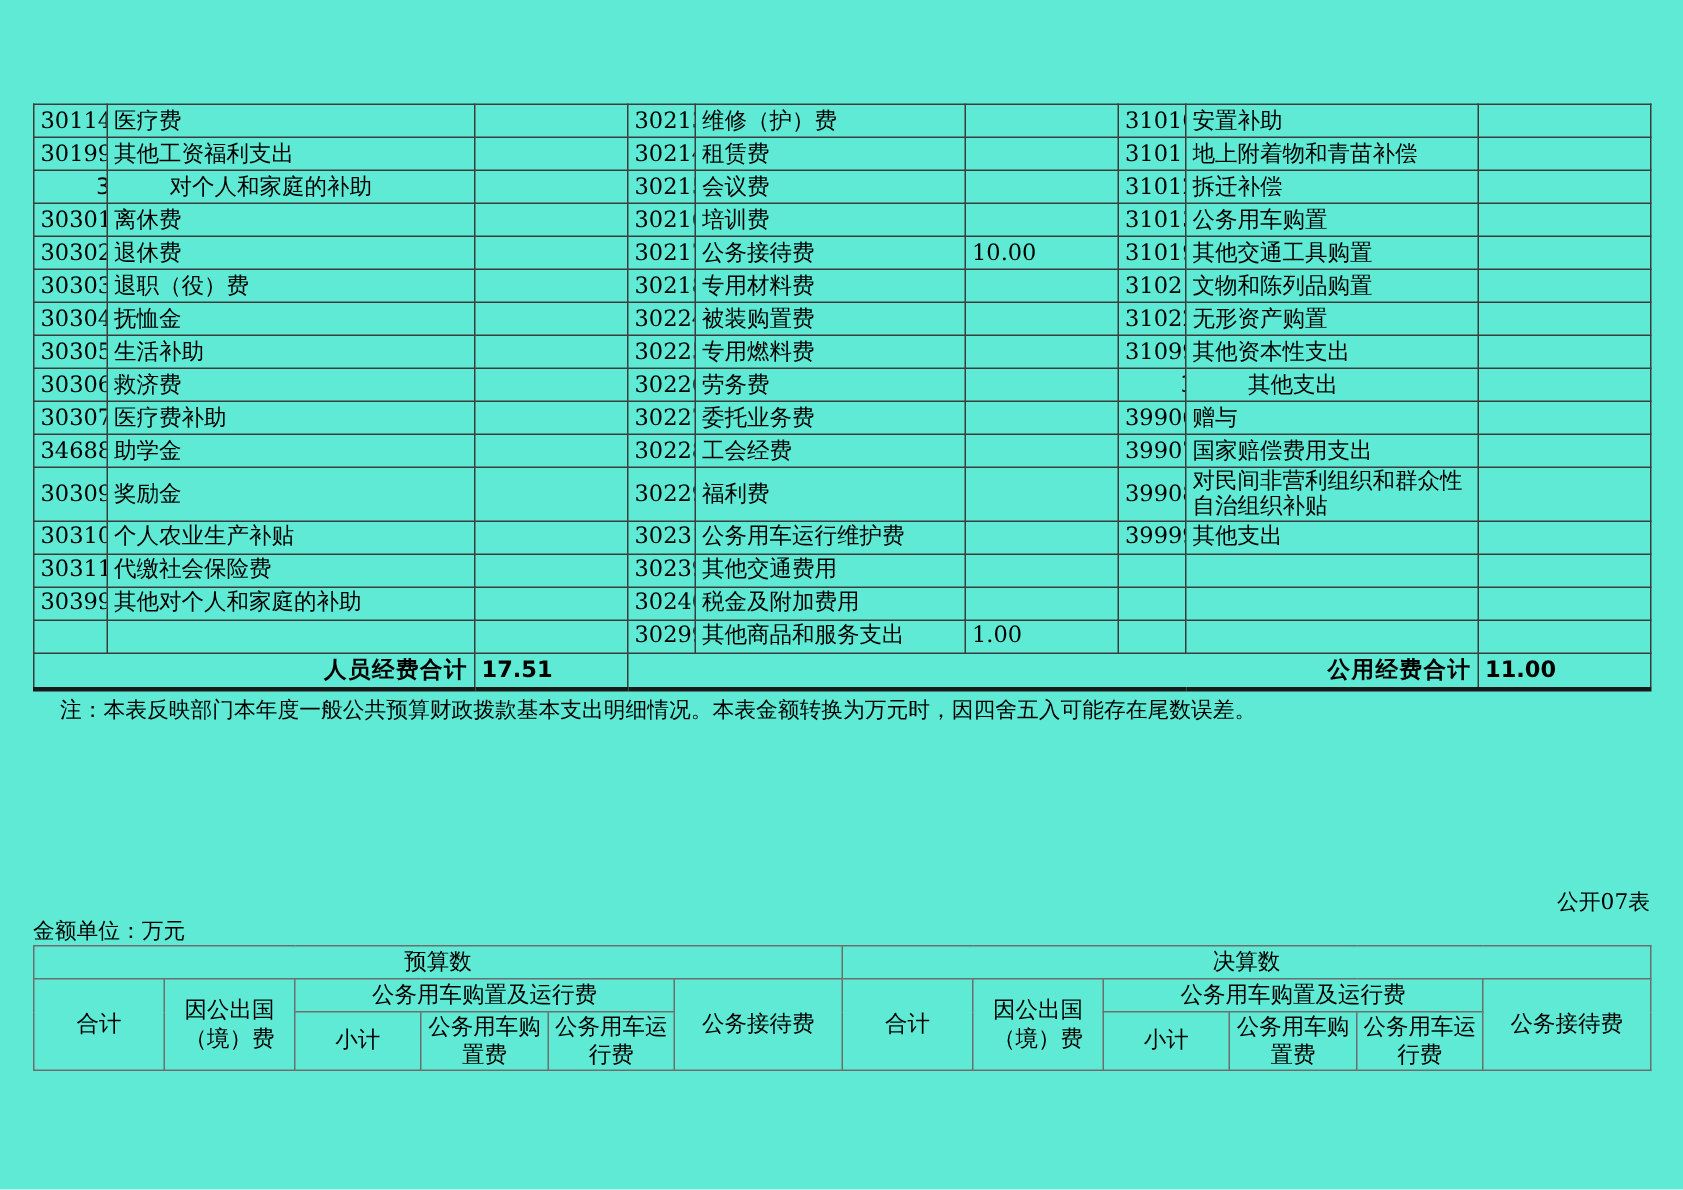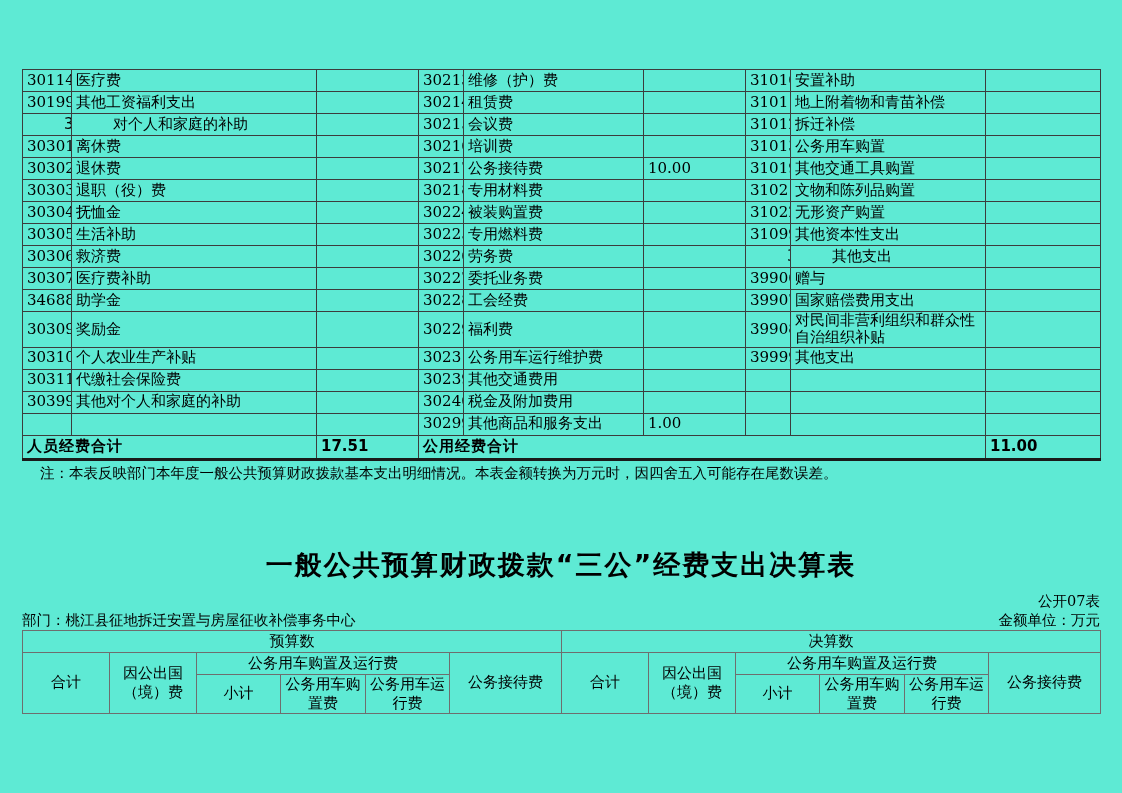--- a/index.html
+++ b/index.html
@@ -9,21 +9,21 @@
   
   table{border-collapse:collapse;table-layout:fixed;}
   #basic-table{position:absolute;left:22px;top:69px;width:1078px;}
   #basic-table td{border:1px solid #3c3c3c;font-size:15px;height:21px;
                   padding:0 4px;line-height:1.15;overflow:hidden;vertical-align:middle;}
   #basic-table tr.tall td{height:33px;}
   #basic-table td.val{text-align:left;}
   #basic-table td.hd{font-weight:normal;font-family:"DejaVu Sans","Liberation Sans",sans-serif;padding-left:41px;}
   #basic-table tr.totals td{height:22px;border-bottom:3px solid #1a1a1a;
                   font-weight:bold;font-family:"DejaVu Sans","Liberation Sans",sans-serif;}
-  #basic-table tr.totals td.lbl{text-align:left;letter-spacing:1px;}
+  #basic-table tr.totals td.lbl{text-align:right;letter-spacing:1px;}
 
   
   #note{position:absolute;left:22px;top:464px;width:1090px;font-size:14.5px;margin-left:18px;}
 
   
   #report-title{position:absolute;left:0;top:547px;width:1122px;text-align:center;
                 font-family:"DejaVu Sans","Liberation Sans",sans-serif;
                 font-weight:bold;font-size:27px;letter-spacing:2px;}
   #table-no{position:absolute;right:22px;top:592px;font-size:14.5px;}
   #meta-line{position:absolute;left:22px;top:611px;width:1078px;display:flex;
@@ -237,24 +237,22 @@
         <td colspan="2" class="lbl">人员经费合计</td>
         <td class="val">17.51</td>
         <td colspan="5" class="lbl">公用经费合计</td>
         <td class="val">11.00</td>
       </tr>
     </tbody>
   </table>
 
   <div id="note">注：本表反映部门本年度一般公共预算财政拨款基本支出明细情况。本表金额转换为万元时，因四舍五入可能存在尾数误差。</div>
 
-  <div id="report-title">一般公共预算财政拨款“三公”经费支出决算表</div>
   <div id="table-no">公开07表</div>
   <div id="meta-line">
-    <span>部门：桃江县征地拆迁安置与房屋征收补偿事务中心</span>
     <span>金额单位：万元</span>
   </div>
 
   <table id="tp-table">
     <colgroup>
       <col style="width:87px">
         <col style="width:87px">
         <col style="width:84px">
       <col style="width:85px">
         <col style="width:84px">

